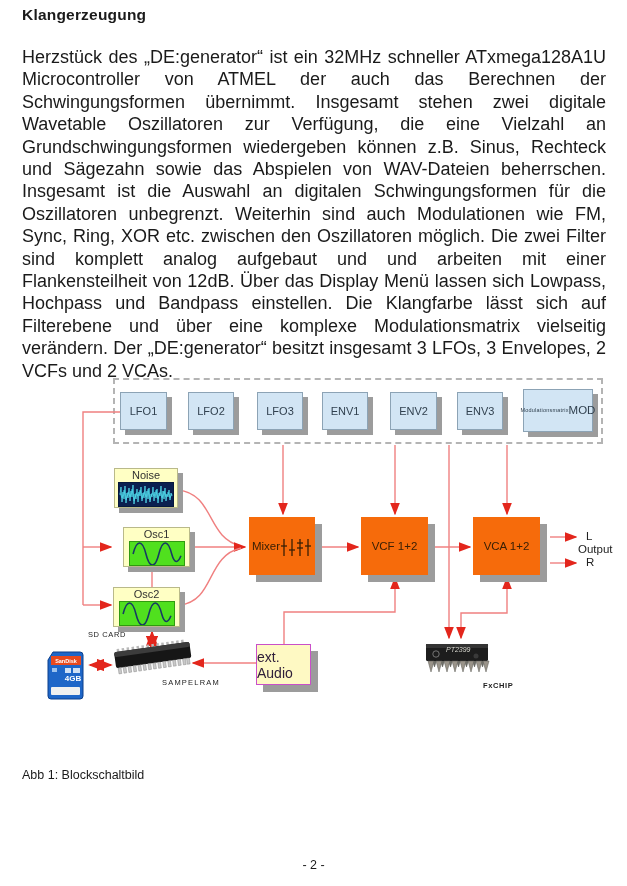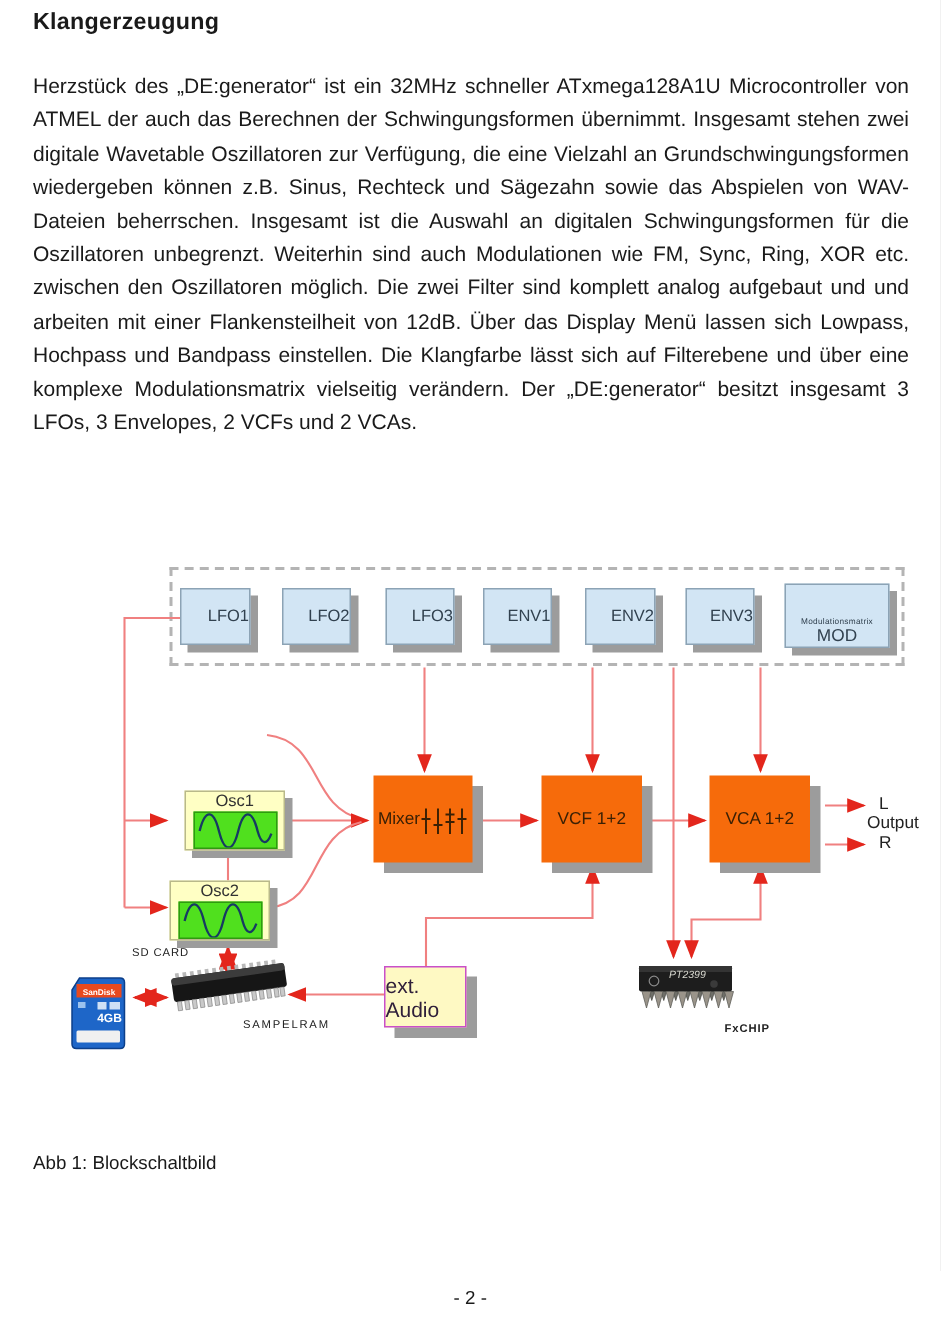--- a/index.html
+++ b/index.html
@@ -1,31 +1,31 @@
 <!DOCTYPE html>
 <html><head>
 <meta charset="utf-8">
 <style>
   html,body{margin:0;padding:0;background:#e8e8e8;}
   .page{position:relative;width:627px;height:886px;background:#ffffff;margin:0 auto;
         font-family:"Liberation Sans",sans-serif;color:#1a1a1a;overflow:hidden;text-decoration:underline;}
   .title{position:absolute;left:22px;top:6px;font-size:15.5px;font-weight:bold;letter-spacing:.2px;}
   .body-text{position:absolute;left:22px;top:46px;width:584px;text-align:justify;
-             font-size:14px;line-height:22.4px;}
+             font-size:18px;line-height:22.4px;}
   .caption{position:absolute;left:22px;top:768px;font-size:12.5px;}
   .pagenum{position:absolute;left:0;top:858px;width:100%;text-align:center;font-size:12.5px;}
 
   .diagram{position:absolute;left:0;top:370px;width:627px;height:340px;}
   .wires{position:absolute;left:0;top:0;z-index:2;}
   .dashed-box{position:absolute;left:113px;top:8px;width:490px;height:66px;
               border:2px dashed #b4b4b4;background:#fff;z-index:1;box-sizing:border-box;}
   .bx{position:absolute;box-sizing:border-box;z-index:3;display:flex;align-items:center;justify-content:center;}
   .mod{background:#d2e5f4;border:1px solid #8ca3b5;box-shadow:5px 5px 0 #9c9c9c;
-       font-size:11px;color:#31414f;justify-content:flex-end;}
-  .mod-matrix{flex-direction:column;line-height:1.1;}
+       font-size:11px;color:#31414f;}
+  .mod-matrix{flex-direction:row;line-height:1.1;}
   .mod-sub{font-size:5.5px;letter-spacing:.2px;}
   .mod-main{font-size:11.5px;}
   .src{background:#ffffc4;border:1px solid #b9b98a;box-shadow:5px 5px 0 #9c9c9c;
        flex-direction:column;justify-content:flex-start;font-size:11px;color:#323232;}
   .src .t{line-height:13px;}
   .proc{background:#f66b0b;box-shadow:7px 7px 0 #9c9c9c;font-size:11.5px;color:#3a2005;
         flex-direction:row;}
   .proc .t{line-height:14px;}
   .ext{background:#fef9c3;border:1px solid #c94fc9;box-shadow:7px 7px 0 #9c9c9c;
        font-size:14px;color:#30203a;}
@@ -97,20 +97,27 @@
         <span>ENV2</span>
       </div>
     <div class="bx mod" style="left:457px;top:22px;width:46px;height:38px">
         <span>ENV3</span>
       </div>
     <div class="bx mod mod-matrix" style="left:523px;top:19px;width:70px;height:43px">
       <span class="mod-sub">Modulationsmatrix</span>
       <span class="mod-main">MOD</span>
     </div>
 
+    <div class="bx src" style="left:114px;top:98px;width:64px;height:40px">
+      <span class="t">Noise</span>
+      <svg width="54" height="23" viewBox="0 0 54 23" style="background:#0b2050;border:1px solid #07183c">
+        <polyline fill="none" stroke="#2a9ab8" stroke-width="1" points="1,10 3,15 5,7 7,17 9,9 11,14 13,6 15,18 17,10 19,13 21,7 23,16 25,9 27,14 29,6 31,17 33,10 35,13 37,7 39,16 41,9 43,15 45,8 47,14 49,9 51,15 53,11"></polyline>
+        <polyline fill="none" stroke="#54e0f0" stroke-width="0.8" points="1,12 2,4 3,19 4,9 5,16 6,3 7,20 8,10 9,15 10,5 11,18 12,8 13,14 14,2 15,21 16,11 17,16 18,6 19,19 20,9 21,13 22,4 23,18 24,10 25,15 26,3 27,20 28,8 29,16 30,5 31,19 32,11 33,14 34,4 35,18 36,9 37,15 38,6 39,20 40,10 41,13 42,3 43,19 44,8 45,16 46,5 47,18 48,11 49,14 50,7 51,17 52,10 53,13"></polyline>
+      </svg>
+    </div>
 
     <div class="bx src" style="left:123px;top:157px;width:67px;height:40px">
       <span class="t">Osc1</span>
       <svg width="54" height="25" viewBox="0 0 54 25" style="background:#50e01e;border:1px solid #2f9a10">
         <path d="M1,13 C5,-3 11,-3 15,13 C19,29 25,29 29,13 C33,-3 39,-3 43,13 C46,24 50,23 53,15" fill="none" stroke="#173a63" stroke-width="1.7"></path>
       </svg>
     </div>
 
     <div class="bx src" style="left:113px;top:217px;width:67px;height:40px">
       <span class="t">Osc2</span>

